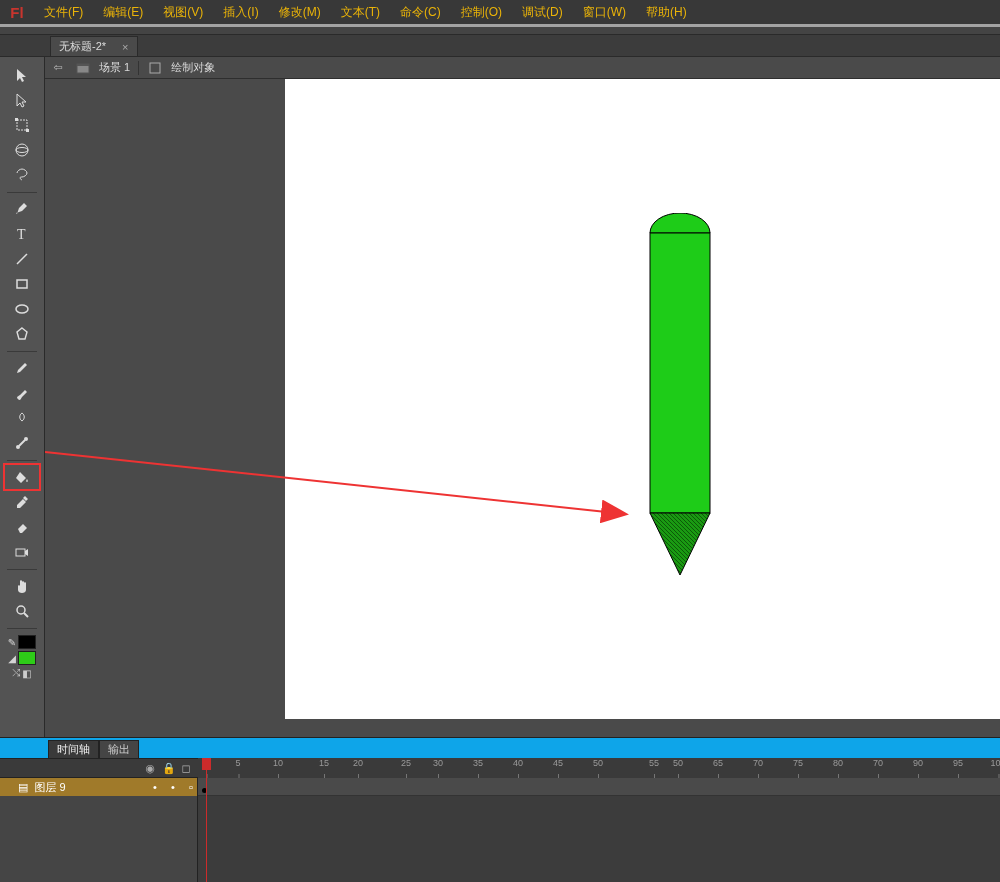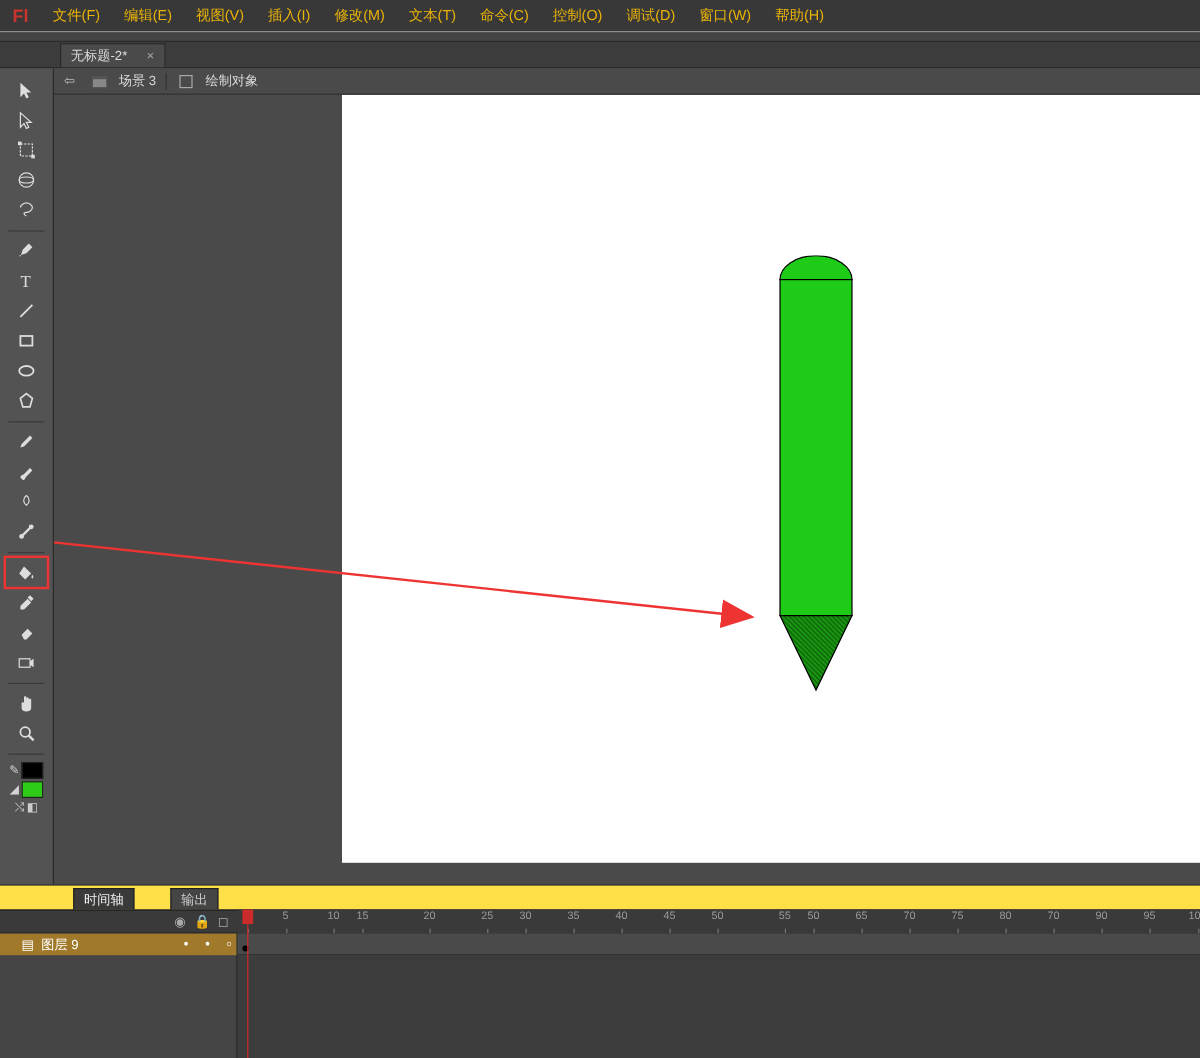--- a/index.html
+++ b/index.html
@@ -1,20 +1,20 @@
 <!DOCTYPE html>
 <html><head>
 <meta charset="utf-8">
 <style>
   * { box-sizing: border-box; margin: 0; padding: 0; user-select: none; }
   html, body { width: 1000px; height: 882px; overflow: hidden; font-family: "Microsoft YaHei", Arial, sans-serif; font-size: 12px; color: #d4d4d4; background: #4a4a4a; }
   .app { width: 1000px; height: 882px; display: flex; flex-direction: column; background: #4a4a4a; }
 
   
-  .menubar { height: 27px; background: #383838; display: flex; align-items: center; border-bottom: 1px solid #a3a3a3; }
+  .menubar { height: 27px; background: #383838; display: flex; align-items: center; border-bottom: 3px solid #a3a3a3; }
   .app-logo { width: 34px; height: 27px; display: flex; align-items: center; justify-content: center; color: #c8352e; font-weight: bold; font-size: 15px; font-family: Arial; }
   .menubar .menu-item { padding: 0 10px; height: 27px; line-height: 27px; color: #eab308; cursor: default; }
 
   
   .thinrow { height: 8px; background: #444; border-bottom: 1px solid #2a2a2a; }
 
   
   .doctabs { height: 22px; background: #3c3c3c; display: flex; align-items: flex-end; padding-left: 50px; border-bottom: 1px solid #2a2a2a; }
   .doctab { height: 20px; padding: 0 8px; background: #4a4a4a; border: 1px solid #2a2a2a; border-bottom: none; display: flex; align-items: center; gap: 16px; color: #dcdcdc; font-size: 11px; }
   .doctab .close { color: #aaa; font-size: 11px; }
@@ -46,21 +46,21 @@
 
   
   .pencil { position: absolute; }
   .pencil svg { display: block; }
 
   
   .arrow-svg { position: absolute; left: 0; top: 0; pointer-events: none; }
 
   
   .timeline { flex: 1; background: #3a3a3a; border-top: 1px solid #222; display: flex; flex-direction: column; }
-  .tl-tabs { height: 20px; background: #fde047; display: flex; align-items: flex-end; padding-left: 61px; gap: 30px; }
+  .tl-tabs { height: 20px; background: #0ea5e9; display: flex; align-items: flex-end; padding-left: 48px; }
   .tl-tab { height: 18px; padding: 0 8px; font-size: 11px; display: flex; align-items: center; border: 1px solid #222; border-bottom: none; background: #454545; color: #ccc; }
   .tl-tab.active { background: #3a3a3a; color: #eee; }
   .tl-header { height: 20px; background: #3a3a3a; display: flex; align-items: center; border-top: 1px solid #222; border-bottom: 1px solid #222; }
   .layercol-head { width: 198px; height: 20px; display: flex; justify-content: flex-end; align-items: center; gap: 6px; padding-right: 6px; }
   .layercol-head span { width: 12px; text-align: center; font-size: 11px; color: #aaa; }
   .ruler { flex: 1; height: 20px; position: relative; background: #3a3a3a; overflow: hidden; }
   .ruler .tick { position: absolute; top: 0; height: 20px; font-size: 9px; color: #9a9a9a; text-align: center; transform: translateX(-50%); }
   .ruler .tick::after { content: ""; position: absolute; left: 50%; bottom: 0; width: 1px; height: 4px; background: #777; }
   .tl-body { flex: 1; display: flex; background: #3a3a3a; position: relative; }
   .layercol { width: 198px; background: #454545; border-right: 1px solid #222; }
@@ -239,21 +239,21 @@
 
     <div class="stagecol">
       <div class="breadcrumb">
         <div class="bbtn">⇦</div>
         <div class="ico">
             <svg width="14" height="14" viewBox="0 0 14 14">
               <rect x="1" y="3" width="12" height="9" fill="#888" stroke="#555"></rect>
               <rect x="1" y="3" width="12" height="2" fill="#555"></rect>
             </svg>
           </div>
-        <span>场景 3</span>
+        <span>场景 1</span>
         <div class="sep"></div>
         <div class="ico">
             <svg width="14" height="14" viewBox="0 0 14 14">
               <rect x="2" y="2" width="10" height="10" fill="none" stroke="#aaa"></rect>
             </svg>
           </div>
         <span>绘制对象</span>
       </div>
 
       <div class="stagewrap">
@@ -297,21 +297,21 @@
     <div class="tl-header">
       <div class="layercol-head">
         <span>◉</span>
         <span>🔒</span>
         <span>◻</span>
       </div>
       <div class="ruler" id="ruler">
           <div class="tick" style="left: 8px;">1</div>
           <div class="tick" style="left: 40px;">5</div>
           <div class="tick" style="left: 80px;">10</div>
-          <div class="tick" style="left: 104px;">15</div>
+          <div class="tick" style="left: 126px;">15</div>
           <div class="tick" style="left: 160px;">20</div>
           <div class="tick" style="left: 208px;">25</div>
           <div class="tick" style="left: 240px;">30</div>
           <div class="tick" style="left: 280px;">35</div>
           <div class="tick" style="left: 320px;">40</div>
           <div class="tick" style="left: 360px;">45</div>
           <div class="tick" style="left: 400px; text-align: center;">50</div>
           <div class="tick" style="left: 456px;">55</div>
           <div class="tick" style="left: 480px;">50</div>
           <div class="tick" style="left: 520px;">65</div>

